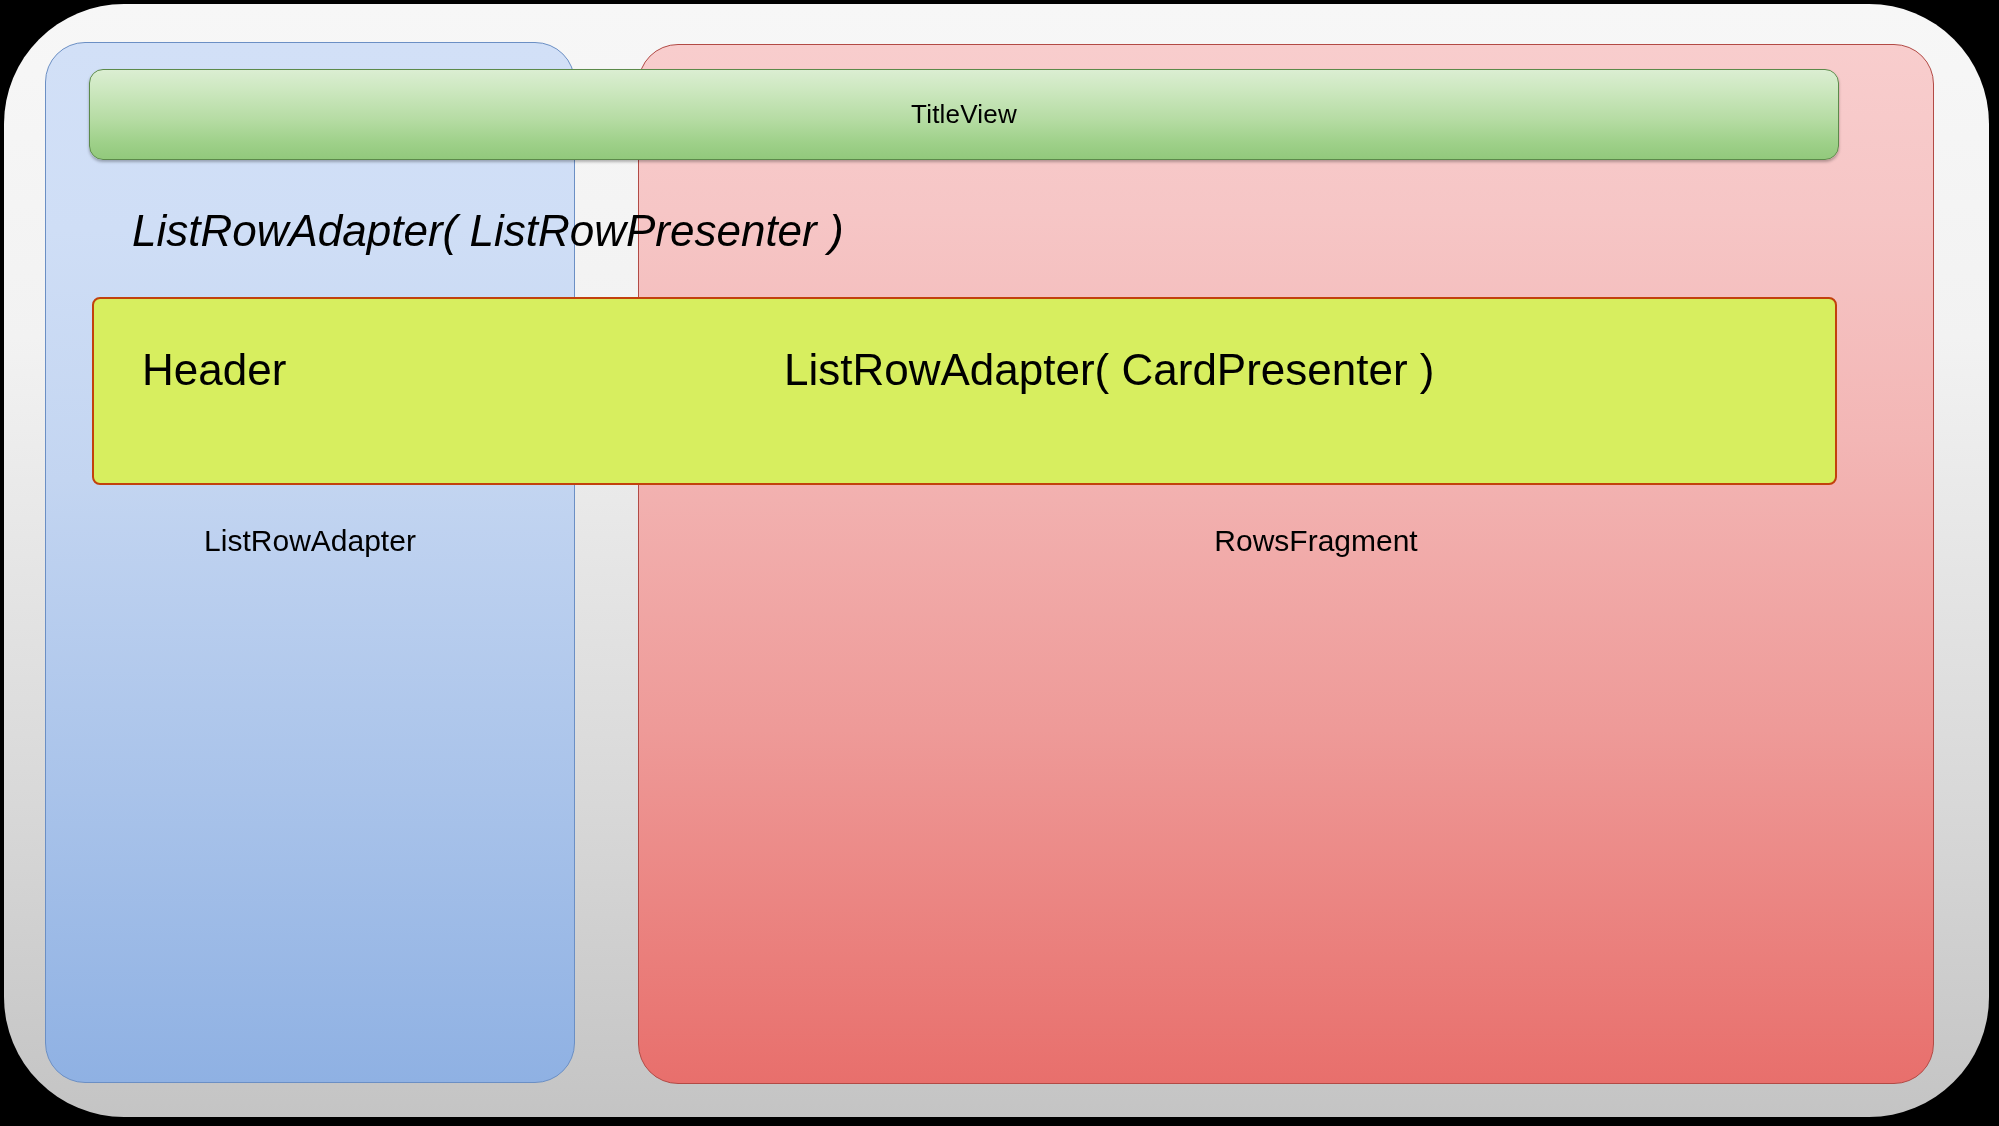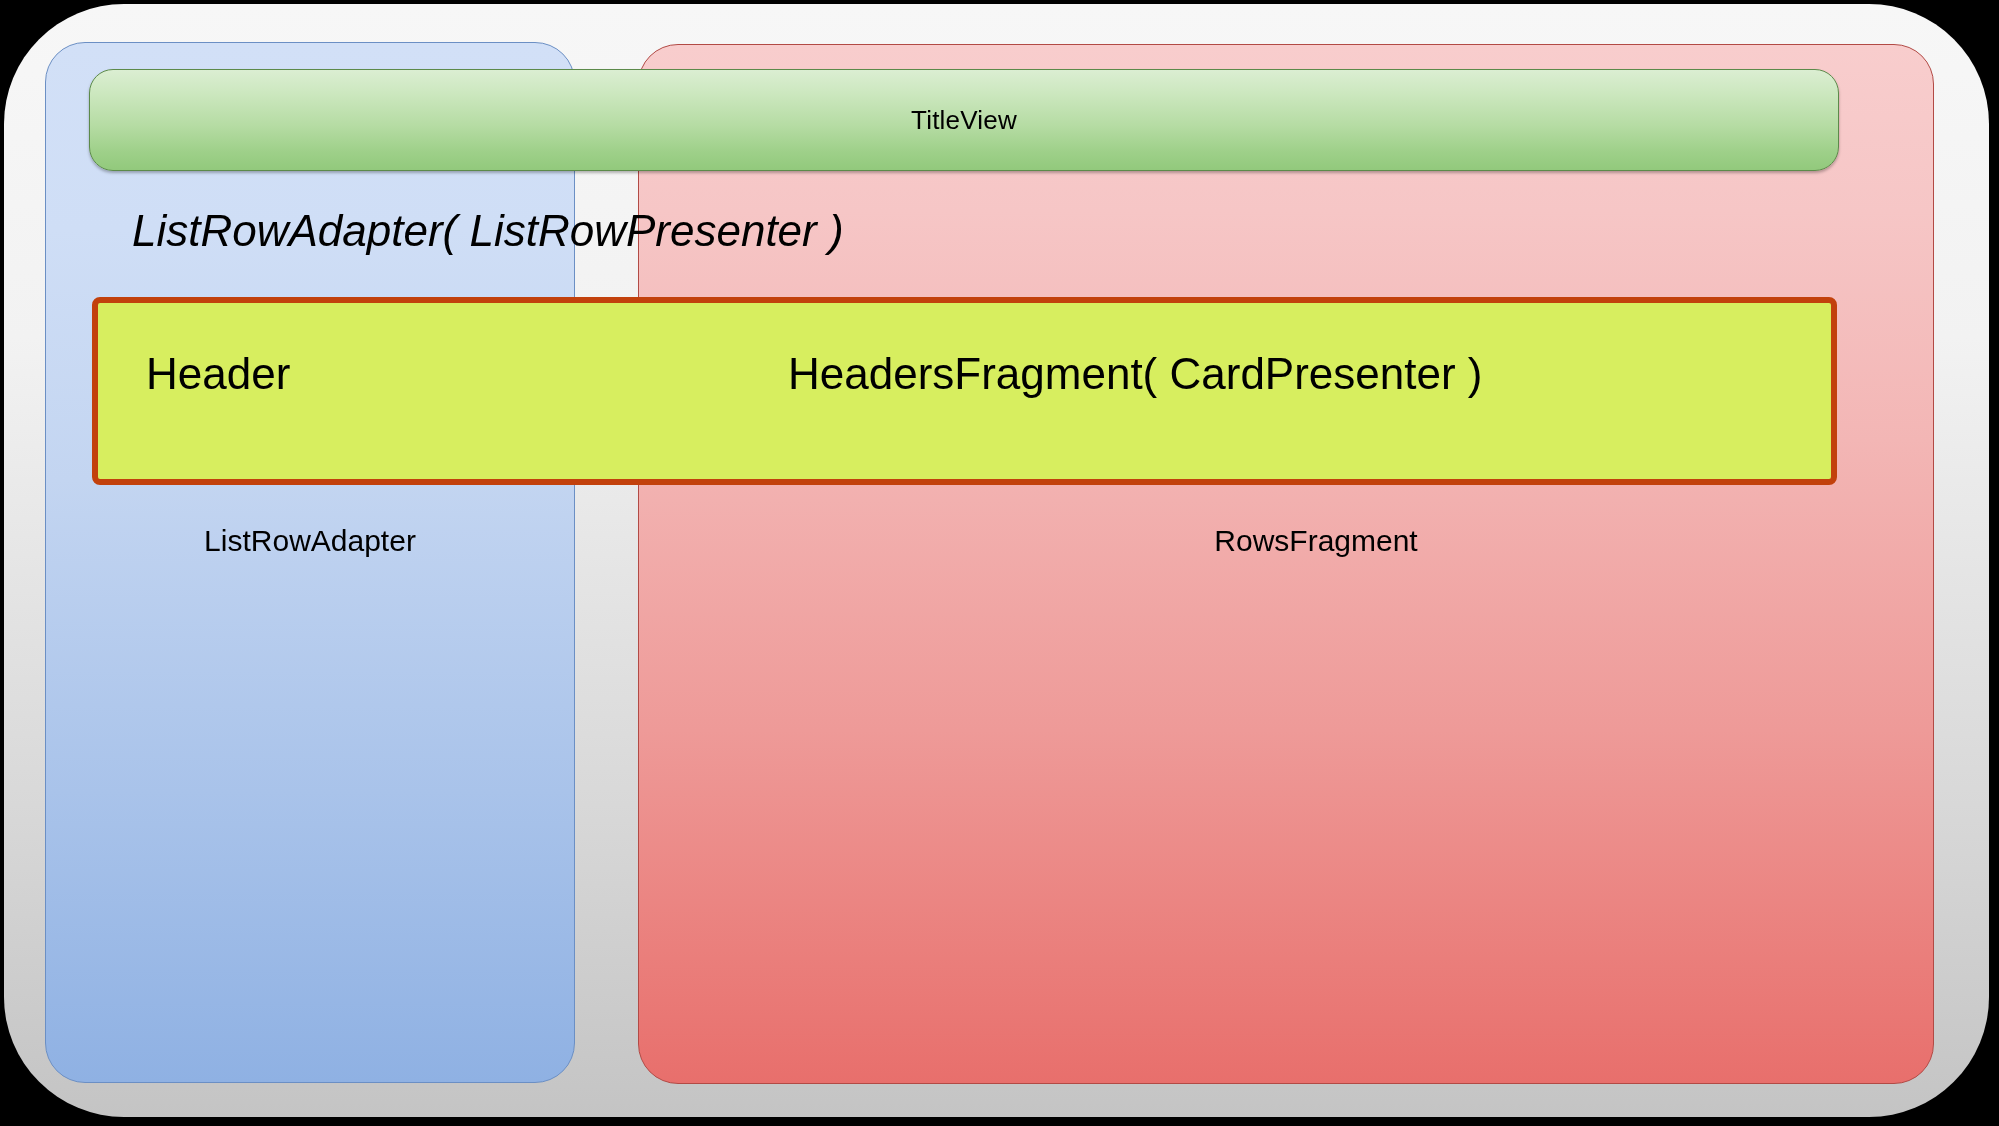--- a/index.html
+++ b/index.html
@@ -58,22 +58,22 @@
     box-sizing: border-box;
     background: linear-gradient(180deg, #f8cdcd 0%, #f6c6c6 16%, #f3b6b5 38%, #ee9a98 66%, #ea7e7b 88%, #e86f6c 100%);
   }
 
   
   .title-view {
     position: absolute;
     left: 89px;
     top: 69px;
     width: 1750px;
-    height: 102px;
-    border-radius: 24px;
+    height: 91px;
+    border-radius: 14px;
     border: 1px solid #5c8a4a;
     box-sizing: border-box;
     background: linear-gradient(180deg, #dbeed2 0%, #cde8c0 22%, #b6dca4 55%, #9ed089 82%, #92c97c 100%);
     box-shadow: 0 2px 3px rgba(0,0,0,0.28);
     display: flex;
     align-items: center;
     justify-content: center;
   }
   .title-view-label {
     font-size: 26px;
@@ -93,21 +93,21 @@
     font-style: italic;
   }
 
   
   .row-box {
     position: absolute;
     left: 92px;
     top: 297px;
     width: 1745px;
     height: 188px;
-    border: 6px solid #c2410c;
+    border: 2px solid #c2410c;
     border-radius: 8px;
     box-sizing: border-box;
     background: #d7ee5f;
     z-index: 4;
   }
   .row-box-header {
     position: absolute;
     left: 48px;
     top: 46px;
     font-size: 44px;
@@ -157,20 +157,20 @@
   <div class="rows-fragment"></div>
 
   <div class="title-view">
     <span class="title-view-label">TitleView</span>
   </div>
 
   <div class="listrow-presenter-label">ListRowAdapter( ListRowPresenter )</div>
 
   <div class="row-box">
     <span class="row-box-header">Header</span>
-    <span class="row-box-cards">HeadersFragment( CardPresenter )</span>
+    <span class="row-box-cards">ListRowAdapter( CardPresenter )</span>
   </div>
 
   <div class="fragment-caption headers-caption">ListRowAdapter</div>
 
   <div class="fragment-caption rows-caption">RowsFragment</div>
 
 </div>
 
 </body></html>

